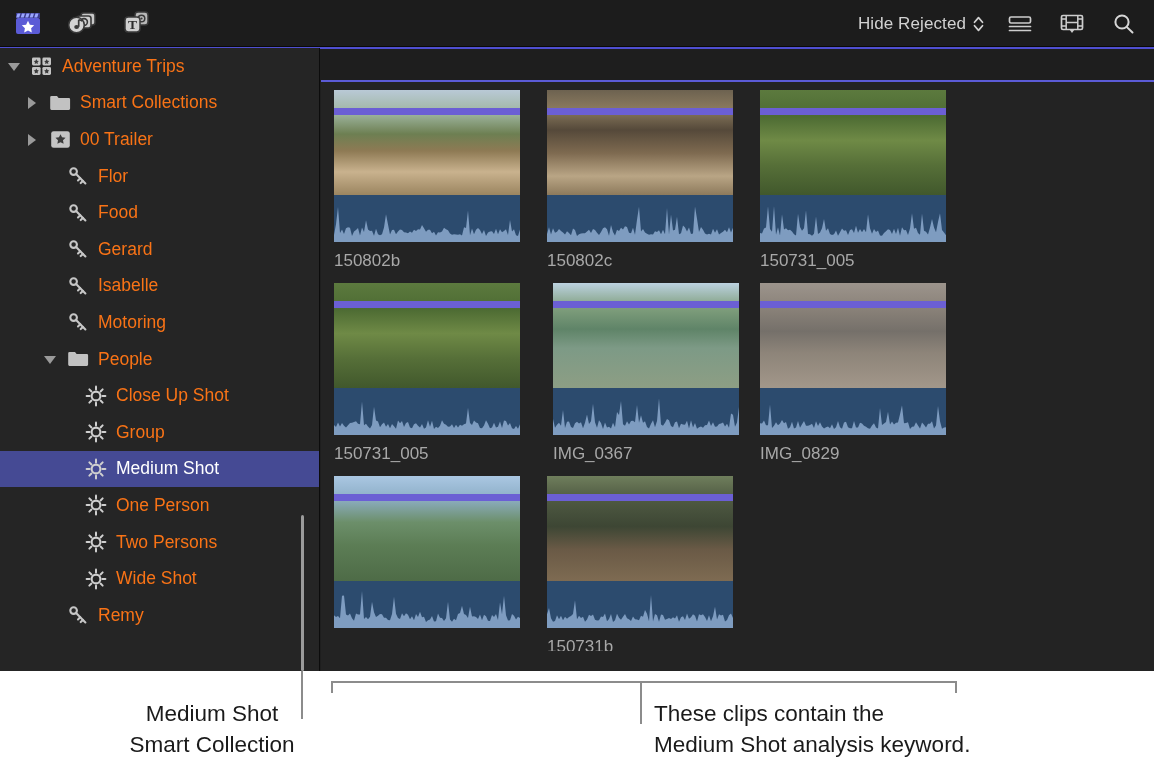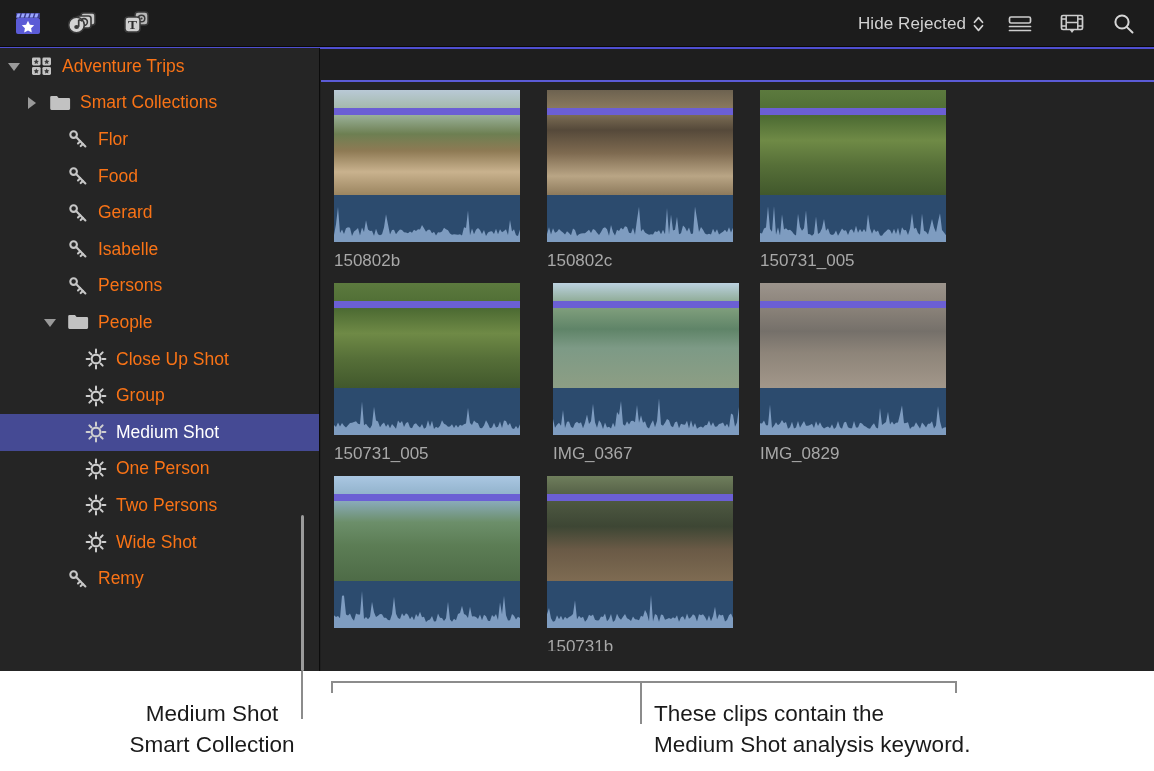--- a/index.html
+++ b/index.html
@@ -362,20 +362,31 @@
           <span style="display: inline-block; flex: 0 0 auto; width: 26px;"></span>
           <span class="disc right" style="margin-right: 9px;"></span>
           <span class="sb-icon">
             <svg width="22" height="18" viewBox="0 0 22 18">
               <path d="M1.2 3.2 a1.3 1.3 0 0 1 1.3-1.3 h5.5 l1.6 2 h10.2 a1.3 1.3 0 0 1 1.3 1.3 v9.4 a1.3 1.3 0 0 1 -1.3 1.3 h-17.3 a1.3 1.3 0 0 1 -1.3-1.3 Z" fill="#c2c2c2"></path>
             </svg>
           </span>
           <span class="sb-label">Smart Collections</span>
         </div>
         <div class="sb-row">
+          <span style="display: inline-block; flex: 0 0 auto; width: 26px;"></span>
+          <span class="disc right" style="margin-right: 9px;"></span>
+          <span class="sb-icon">
+            <svg width="21" height="19" viewBox="0 0 21 19">
+              <rect x="1.2" y="1.2" width="18.6" height="16.6" rx="2.4" fill="#c4c4c4"></rect>
+              <path d="M10.5 4.2 l1.55 3.15 3.48 .5 -2.52 2.45 .6 3.46 -3.11-1.63 -3.11 1.63 .6-3.46 -2.52-2.45 3.48-.5 Z" fill="#3a3a3a"></path>
+            </svg>
+          </span>
+          <span class="sb-label">00 Trailer</span>
+        </div>
+        <div class="sb-row">
           <span style="display: inline-block; flex: 0 0 auto; width: 44px;"></span>
           <span class="disc" style="margin-right: 9px;"></span>
           <span class="sb-icon">
             <svg width="22" height="20" viewBox="0 0 22 20">
               <g fill="none" stroke="#c6c6c6" stroke-width="2.1" stroke-linecap="round">
                 <circle cx="6.6" cy="5.6" r="3.3"></circle>
                 <path d="M9.1 8.1 L18.4 17.4"></path>
                 <path d="M13.2 12.2 L11.0 14.4"></path>
                 <path d="M15.9 14.9 L13.7 17.1"></path>
               </g>
@@ -434,21 +445,21 @@
           <span class="sb-icon">
             <svg width="22" height="20" viewBox="0 0 22 20">
               <g fill="none" stroke="#c6c6c6" stroke-width="2.1" stroke-linecap="round">
                 <circle cx="6.6" cy="5.6" r="3.3"></circle>
                 <path d="M9.1 8.1 L18.4 17.4"></path>
                 <path d="M13.2 12.2 L11.0 14.4"></path>
                 <path d="M15.9 14.9 L13.7 17.1"></path>
               </g>
             </svg>
           </span>
-          <span class="sb-label">Persons</span>
+          <span class="sb-label">Motoring</span>
         </div>
         <div class="sb-row">
           <span style="display: inline-block; flex: 0 0 auto; width: 44px;"></span>
           <span class="disc down" style="margin-right: 9px;"></span>
           <span class="sb-icon">
             <svg width="22" height="18" viewBox="0 0 22 18">
               <path d="M1.2 3.2 a1.3 1.3 0 0 1 1.3-1.3 h5.5 l1.6 2 h10.2 a1.3 1.3 0 0 1 1.3 1.3 v9.4 a1.3 1.3 0 0 1 -1.3 1.3 h-17.3 a1.3 1.3 0 0 1 -1.3-1.3 Z" fill="#c2c2c2"></path>
             </svg>
           </span>
           <span class="sb-label">People</span>

